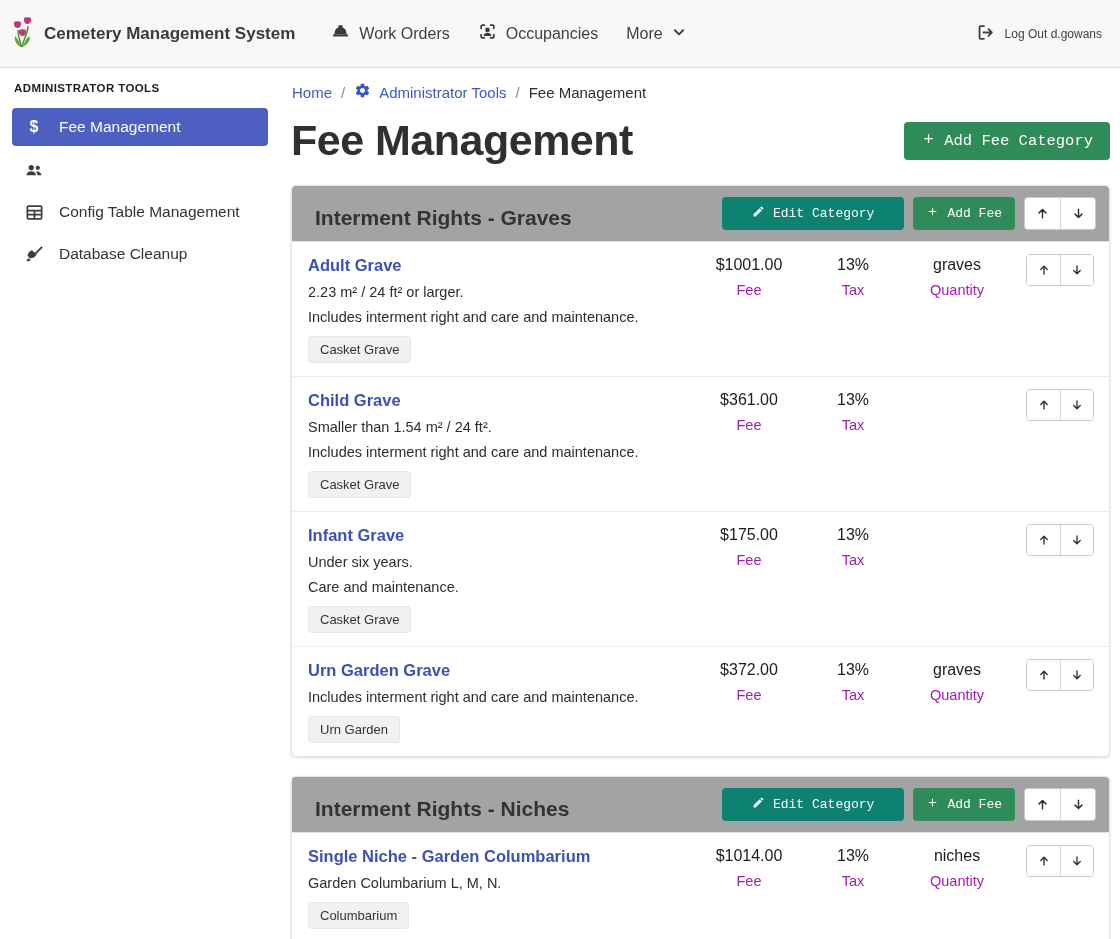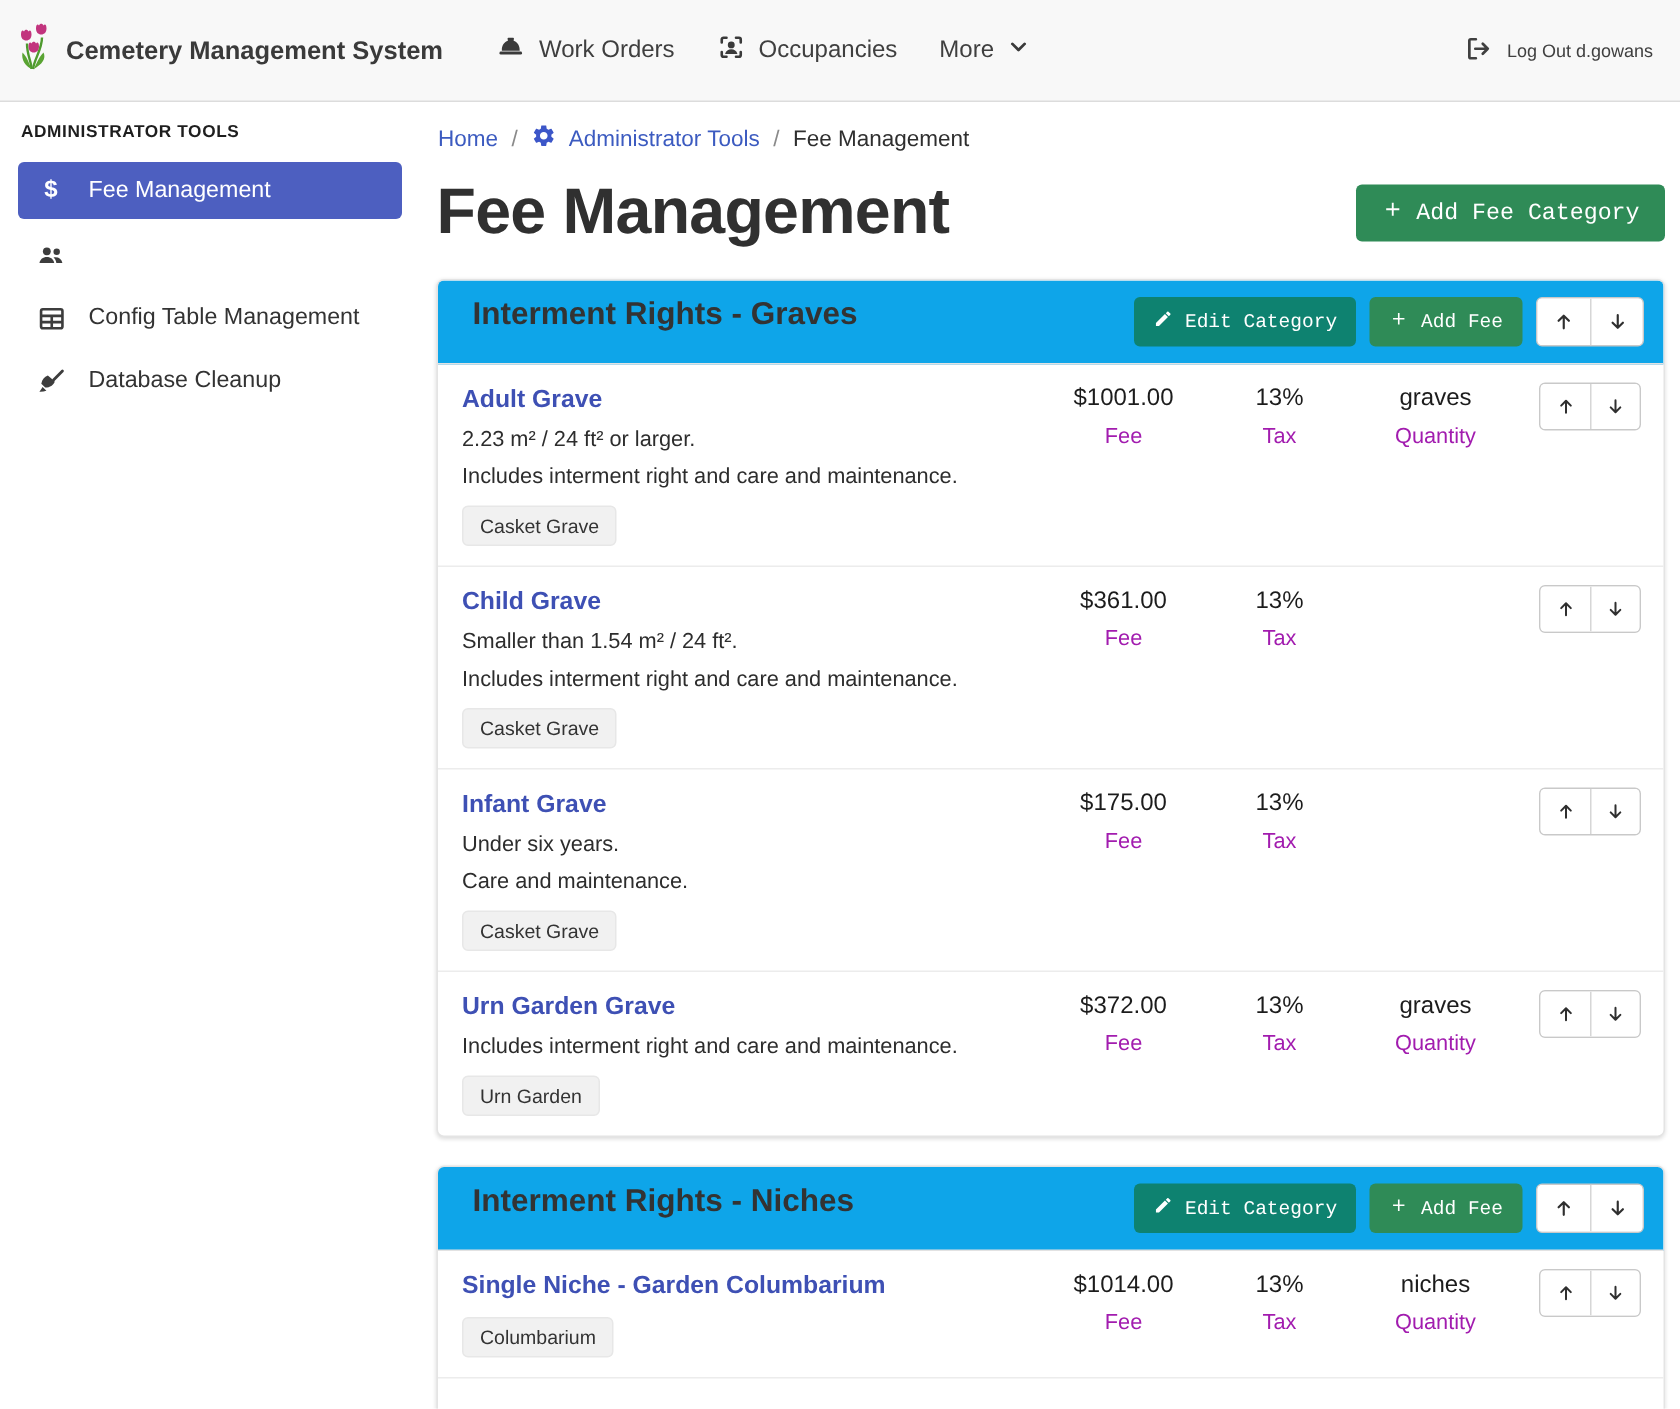--- a/index.html
+++ b/index.html
@@ -33,27 +33,27 @@
   .main { flex:1; padding:12px 10px 0 11px; }
   .breadcrumb { display:flex; align-items:center; gap:9px; font-size:15px; color:#8a8a8a; margin:2px 0 14px 1px; }
   .crumb-link { color:var(--breadcrumb-blue,#3c5bc0); text-decoration:none; cursor:pointer;
     display:flex; align-items:center; gap:8px; }
   .crumb-current { color:#2f2f2f; }
   .title-row { display:flex; align-items:center; justify-content:space-between; margin:2px 0 20px 0; }
   .page-title { font-size:43px; font-weight:600; color:#303030; letter-spacing:-.5px; }
   .btn { border:none; border-radius:4px; color:#fff; display:inline-flex; align-items:center;
     gap:8px; cursor:pointer; font-family:Liberation Mono, monospace; }
   .btn-add-category { background:var(--add-green,#2f8b57); font-size:15.5px; padding:9px 17px; }
-  .btn-edit { background:var(--edit-green,#0e8270); font-size:13px; padding:8px 13px; }
+  .btn-edit { background:var(--edit-green,#0e8270); font-size:13px; padding:8px 30px; }
   .btn-addfee { background:var(--add-green,#2f8b57); font-size:13px; padding:8px 13px; }
 
   
   .card { border:1px solid #e4e4e4; border-radius:5px; box-shadow:0 1px 3px rgba(0,0,0,.14);
     margin-bottom:19px; background:#fff; overflow:hidden; }
-  .card-header { display:flex; align-items:flex-start; background:#0ea5e9; border-bottom:1px solid #e2e2e2;
+  .card-header { display:flex; align-items:flex-end; background:#a3a3a3; border-bottom:1px solid #e2e2e2;
     padding:11px 13px; }
   .card-title { flex:1; font-size:21px; font-weight:600; color:#333; padding-left:10px; }
   .hdr-buttons { display:flex; align-items:center; gap:9px; }
   .arrow-group { display:inline-flex; border:1px solid #c9c9c9; border-radius:4px; overflow:hidden; background:#fff; }
   .arrow-btn { width:35px; height:31px; display:flex; align-items:center; justify-content:center;
     background:#fff; border:none; cursor:pointer; color:#2f2f2f; }
   .arrow-btn + .arrow-btn { border-left:1px solid #d6d6d6; }
 
   
   .fee-row { display:flex; align-items:flex-start; padding:12px 15px 13px 16px; border-bottom:1px solid #ececec; }
@@ -417,20 +417,23 @@
                     <path d="M12 5v13M6.5 13l5.5 5.5L17.5 13" fill="none" stroke="currentColor" stroke-width="2.3" stroke-linecap="round" stroke-linejoin="round"></path>
                   </svg>
           </button>
         </span>
       </div>
     </div>
     <div>
   <div class="fee-row">
     <div class="fee-main">
       <a class="fee-name">Single Niche - Garden Columbarium</a>
+      <div>
+                  <div class="fee-desc">Garden Columbarium L, M, N.</div>
+                </div>
       <span class="fee-badge">Columbarium</span>
     </div>
     <div class="fee-col">
       <div class="col-value">$1014.00</div>
       <div class="col-label">Fee</div>
     </div>
     <div class="fee-col">
       <div class="col-value">13%</div>
       <div class="col-label">Tax</div>
     </div>

